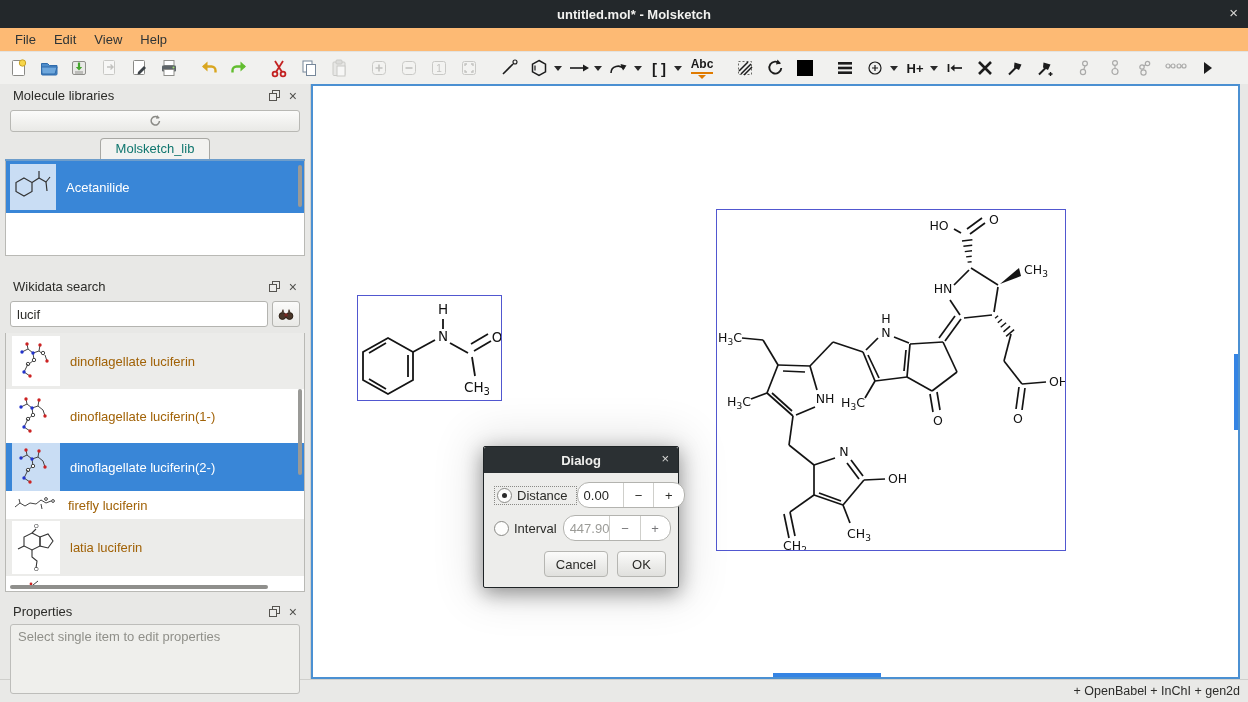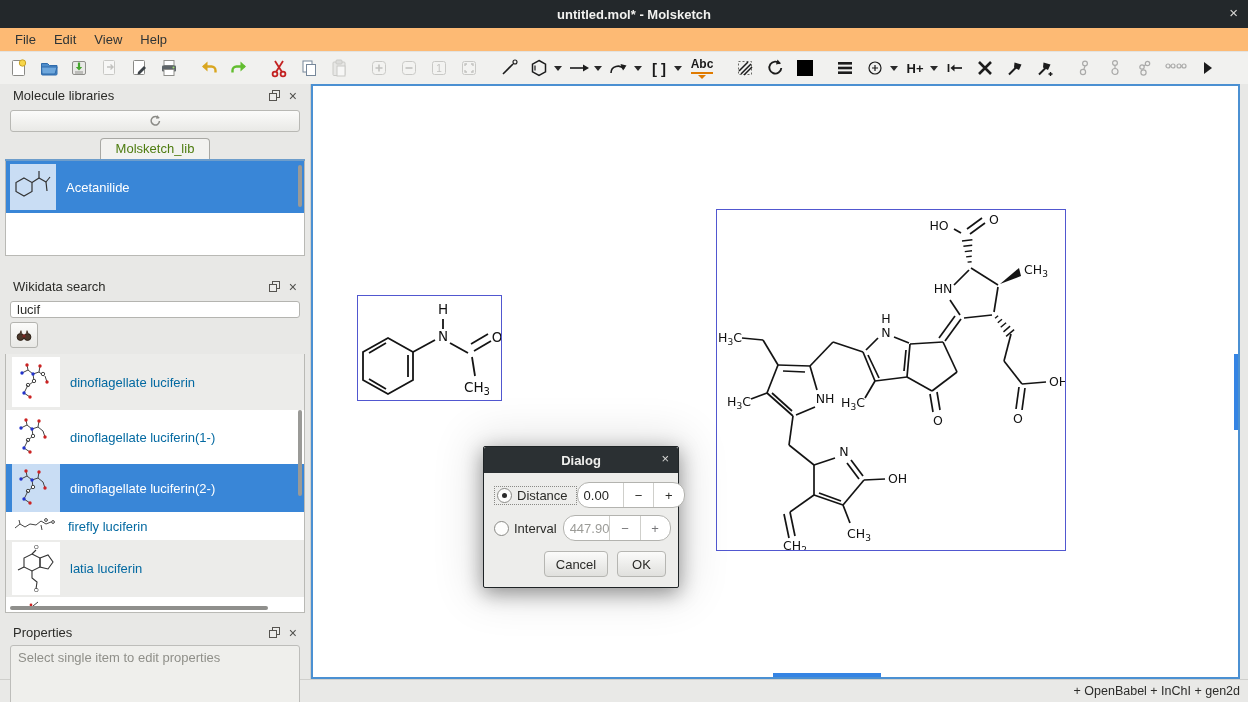--- a/index.html
+++ b/index.html
@@ -33,40 +33,40 @@
 .main { display:flex; height:595px; }
 .dock { width:311px; flex:none; background:#e8e8e6; border-right:1px solid #d0d0cd; padding-top:1px; position:relative; }
 .panel-header { height:21px; display:flex; align-items:center; padding:0 9px; }
 .panel-title { font-size:13px; color:#2b2b28; flex:1; }
 .ph-icons { display:flex; align-items:center; gap:9px; }
 .icon-close { font-size:14px; color:#4f4f4c; line-height:1; }
 
 
 .refresh-btn { margin:4px 6px 6px 6px; height:22px; border:1px solid #b8b8b4; border-radius:3px; background:linear-gradient(#fbfbfa,#e9e9e6); display:flex; align-items:center; justify-content:center; }
 .tabbar { display:flex; justify-content:center; align-items:flex-end; border-bottom:2px solid #6d9dcb; margin:4px 1px 0 1px; height:23px; }
-.tab { background:#f2f2f0; border:1px solid #a8a8a4; border-bottom:none; border-radius:4px 4px 0 0; padding:2px 15px 3px 15px; font-size:13px; color:#4d7c0f; }
+.tab { background:#f2f2f0; border:1px solid #a8a8a4; border-bottom:none; border-radius:4px 4px 0 0; padding:2px 15px 3px 15px; font-size:13px; color:#0f766e; }
 .listframe { margin:0 1px; background:#ffffff; border:1px solid #b9b9b5; border-top:none; overflow:hidden; position:relative; }
 .lib-list { height:95px; }
 .lrow { display:flex; align-items:center; gap:10px; padding:2px 4px; }
 .lrow .lab { font-size:13px; color:#3f3f3a; }
 .lrow.sel { background:#3986d7; }
 .lrow.sel .lab { color:#ffffff; }
 .lrow.alt { background:#ececea; }
 .thumb { background:#ffffff; flex:none; display:flex; align-items:center; justify-content:center; }
 .lrow.sel .thumb { background:#c9ddf4; }
 .vscroll { position:absolute; right:2px; width:4px; background:#9a9a97; border-radius:2px; }
 .hscroll { position:absolute; height:4px; background:#8f8f8c; border-radius:2px; }
 
 
-.searchrow { display:flex; gap:4px; margin:4px 6px 6px 6px;flex-direction:column; }
+.searchrow { display:flex; gap:4px; margin:4px 6px 6px 6px; }
 .search-input { flex:1; height:26px; border:1px solid #b4b4b0; border-radius:3px; background:#fff; font-size:13px; color:#2d2d2a; padding:0 6px; font-family:inherit; }
 .search-btn { width:28px; height:26px; border:1px solid #b4b4b0; border-radius:3px; background:linear-gradient(#fbfbfa,#e9e9e6); display:flex; align-items:center; justify-content:center; flex:none; }
 .wk-list { height:259px; }
 .wrow { display:flex; align-items:center; gap:10px; padding:3px 6px; }
-.wrow .lab { font-size:13px; color:#0369a1; }
+.wrow .lab { font-size:13px; color:#a16207; }
 .wrow.sel { background:#3986d7; }
 .wrow.sel .lab { color:#fff; }
 .wrow.alt { background:#ececea; }
 
 
 .props-frame { margin:2px 6px; height:70px; border:1px solid #bdbdba; border-radius:3px; background:#efefec; padding:4px 7px; }
 .props-msg { font-size:13px; color:#8f8f89; }
 
 
 .canvas-wrap { flex:1; margin-right:8px; position:relative; }

